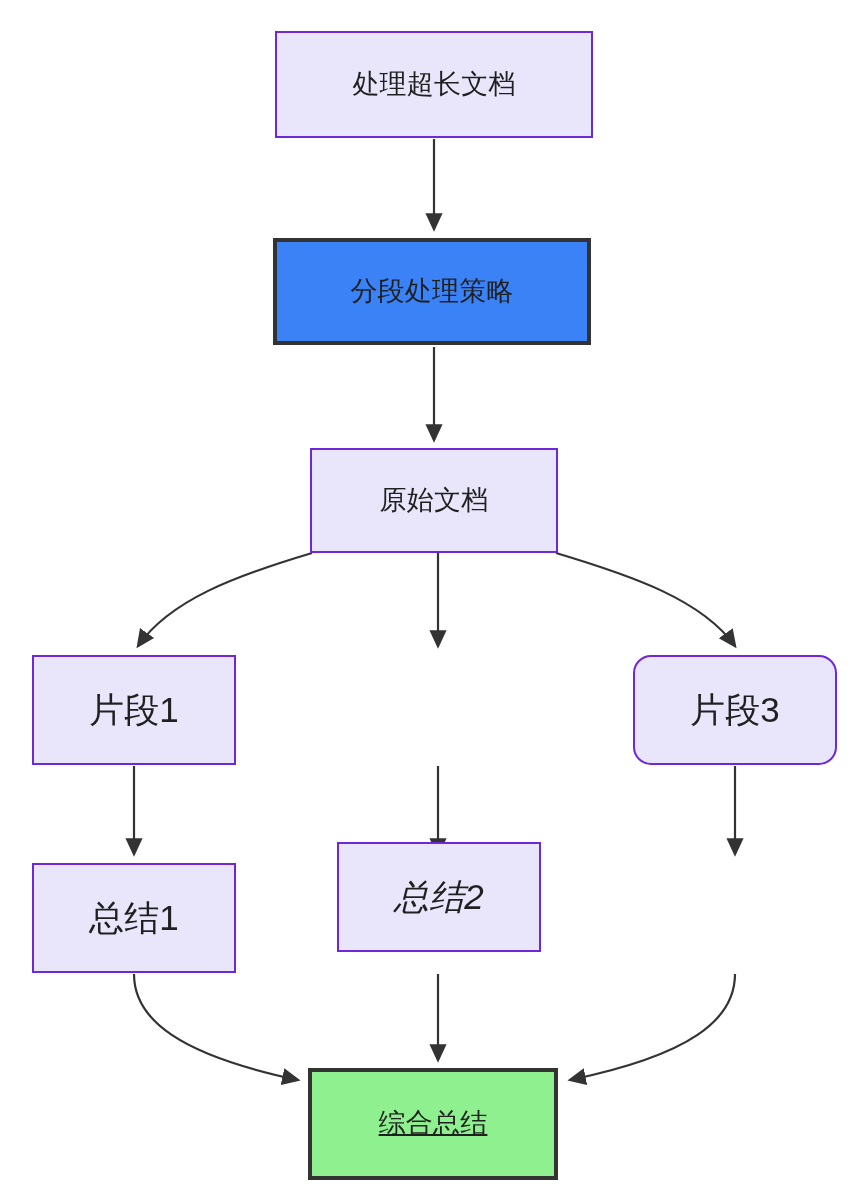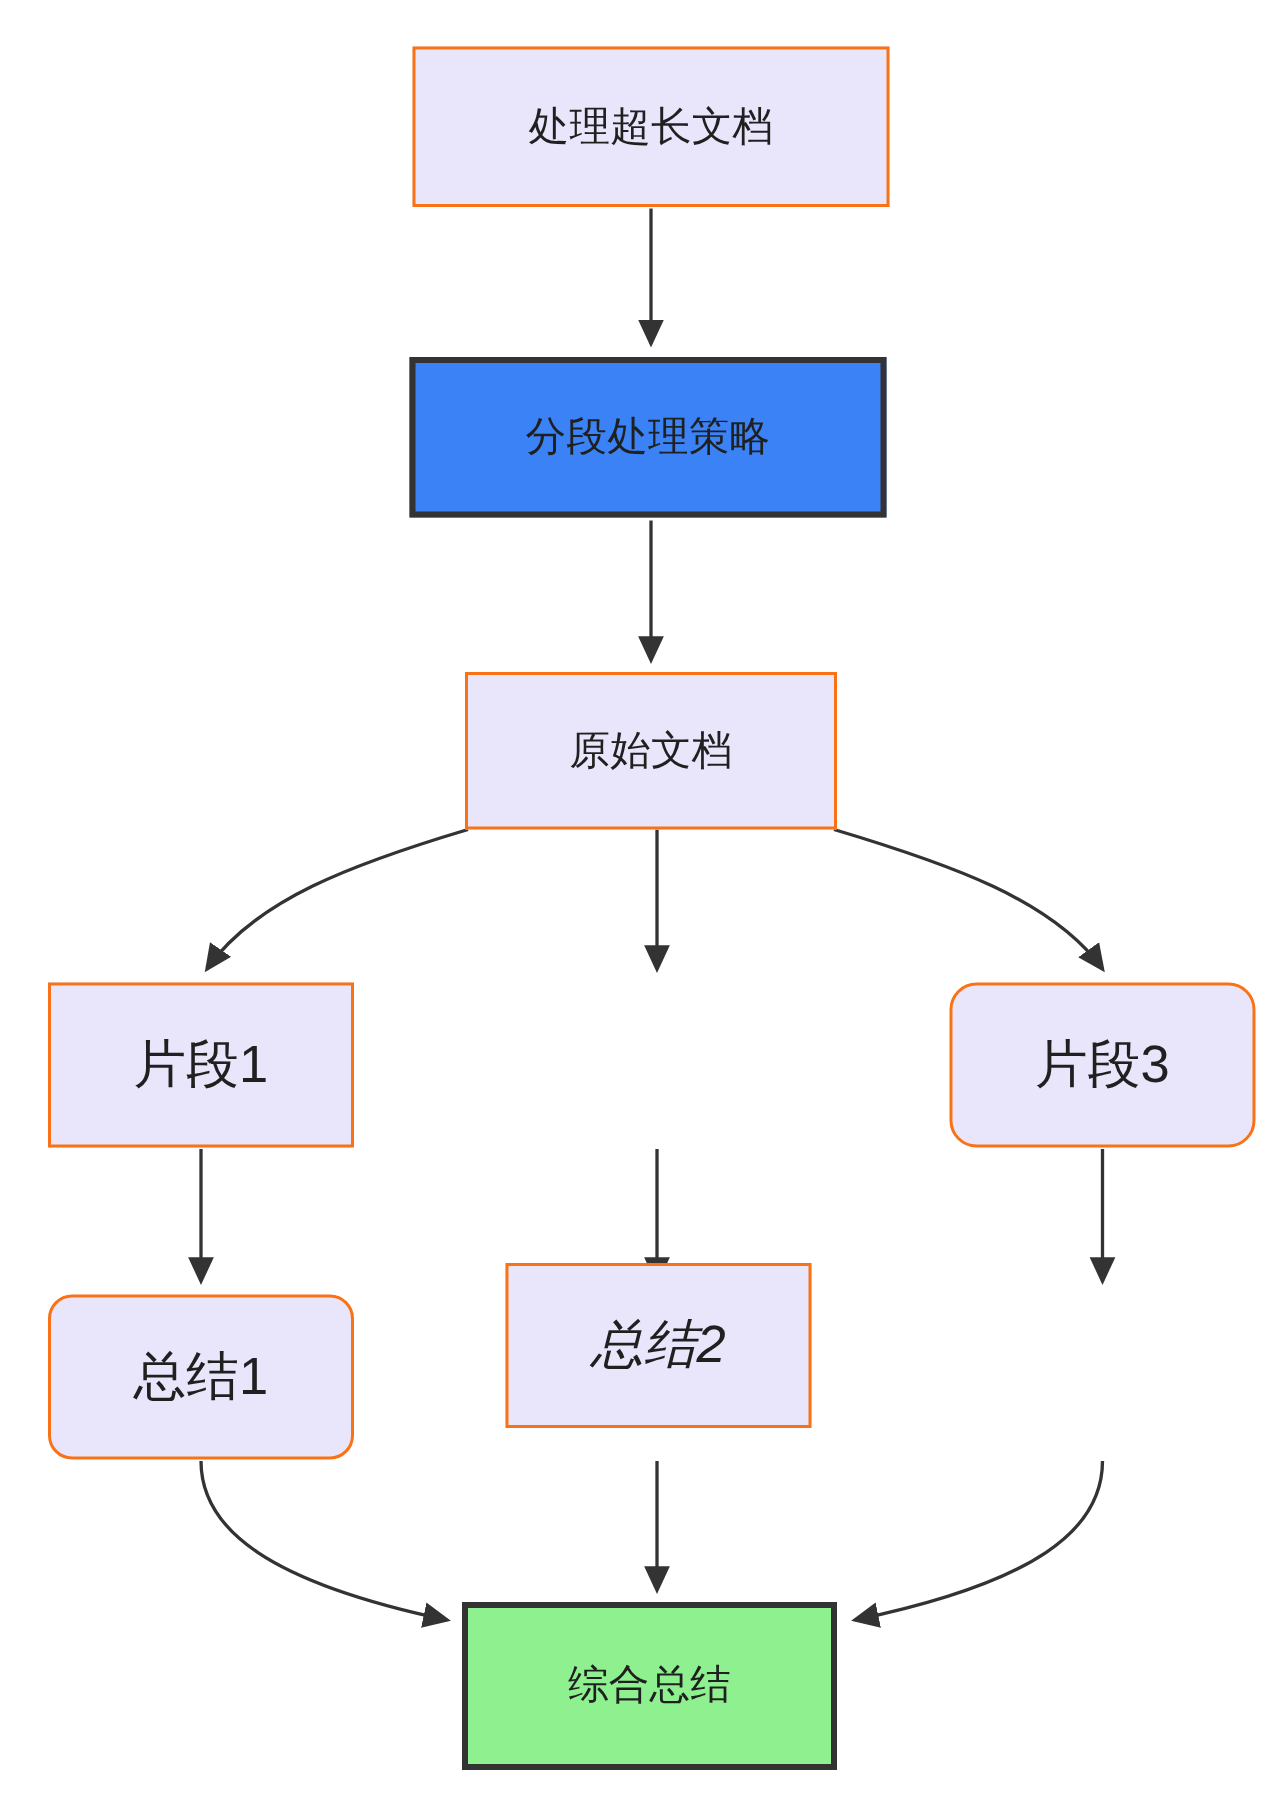--- a/index.html
+++ b/index.html
@@ -35,32 +35,33 @@
     color: #1f2020;
     line-height: 1.25;
     letter-spacing: 0.2px;
     z-index: 2;
   }
   .node-label {
     display: block;
   }
   .style-light {
     background: #e9e6fb;
-    border: 2px solid #f97316;
+    border: 2px solid #6d28d9;
     font-size: 27px;
   }
   .style-strong-purple {
     background: #3b82f6;
     border: 4px solid #333333;
     font-size: 27px;
   }
   .style-green {
     background: #8ef08e;
     border: 4px solid #333333;
     font-size: 27px;
+    text-decoration: underline;
   }
   .node.small {
     font-size: 35px;
   }
 </style>
 </head>
 <body>
 
 <div id="canvas">
 
@@ -108,21 +109,21 @@
 
   <div class="node style-light small" style="left:32px; top:655px; width:204px; height:110px;">
     <span class="node-label">片段1</span>
   </div>
 
 
   <div class="node style-light small" style="left:633px; top:655px; width:204px; height:110px;border-radius:18px;">
     <span class="node-label">片段3</span>
   </div>
 
-  <div class="node style-light small" style="left:32px; top:863px; width:204px; height:110px;border-radius:16px;">
+  <div class="node style-light small" style="left:32px; top:863px; width:204px; height:110px;">
     <span class="node-label">总结1</span>
   </div>
 
   <div class="node style-light small" style="left:337px; top:842px; width:204px; height:110px;font-style:italic;">
     <span class="node-label">总结2</span>
   </div>
 
 
   <div class="node style-green" style="left:308px; top:1068px; width:250px; height:112px;">
     <span class="node-label">综合总结</span>

